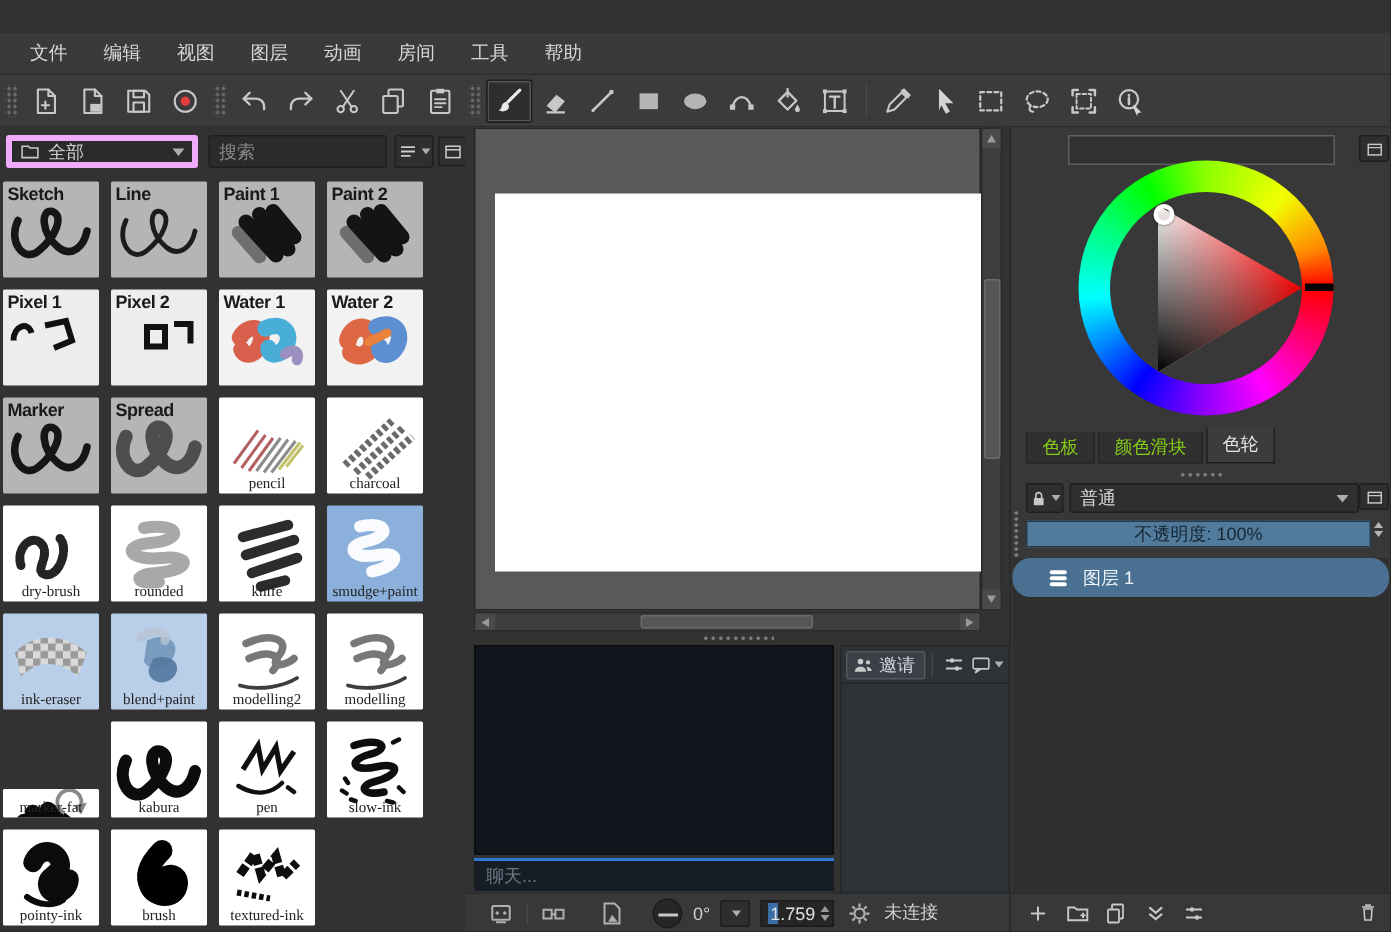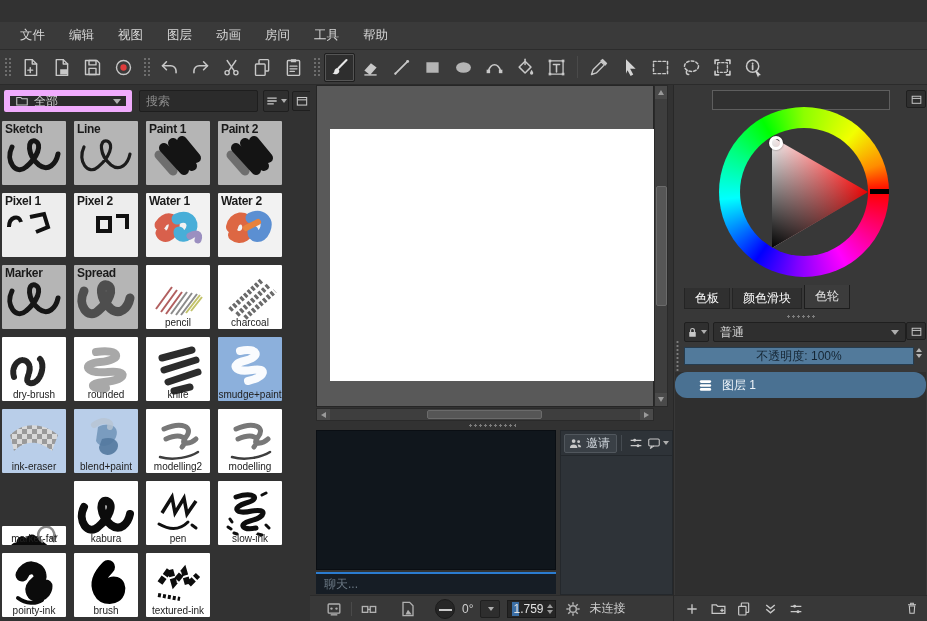--- a/index.html
+++ b/index.html
@@ -24,33 +24,33 @@
   .toolbar{position:absolute;left:0;top:50px;width:927px;height:35px;background:#3b3b3b;border-bottom:1px solid #2b2b2b;display:flex;align-items:center;}
   .tb-handle{width:9px;height:22px;margin:0 3px;background-image:radial-gradient(circle,#6d6d6d 1px,transparent 1.2px);background-size:4px 4px;background-position:1px 1px;}
   .tb-sep{width:1px;height:22px;background:#2a2a2a;border-right:1px solid #4a4a4a;margin:0 5px;}
   .tb-btn{width:31px;height:29px;display:flex;align-items:center;justify-content:center;border-radius:2px;border:1px solid transparent;}
   .tb-btn.active{background:#2e2e2e;border:1px solid #1f1f1f;box-shadow:inset 0 0 0 1px #555;}
   .tbi{width:21px;height:21px;}
 
   
   .left-panel{position:absolute;left:0;top:85px;width:310px;bottom:0;background:#323232;}
   .bp-head{position:absolute;left:0;top:5px;width:100%;height:22px;}
-  .bp-filter{position:absolute;left:4px;top:0;width:128px;height:22px;background:#2b2b2b;border:6px solid #f0abfc;border-radius:2px;display:flex;align-items:center;padding:0 5px;color:#d0d0d0;}
+  .bp-filter{position:absolute;left:4px;top:0;width:128px;height:22px;background:#2b2b2b;border:4px solid #f0abfc;border-radius:2px;display:flex;align-items:center;padding:0 5px;color:#d0d0d0;}
   .bp-filter .lbl{margin-left:5px;}
   .caret{width:0;height:0;border-left:4px solid transparent;border-right:4px solid transparent;border-top:5px solid #aeaeae;margin-left:auto;}
   .caret.sm{border-left-width:3px;border-right-width:3px;border-top-width:4px;margin-left:2px;}
   .bp-search{position:absolute;left:139px;top:0;width:119px;height:22px;background:#2b2b2b;border:1px solid #1e1e1e;border-radius:2px;color:#cfcfcf;padding:0 6px;font-size:12px;}
   .bp-search::placeholder{color:#8a8a8a;}
   .bp-menu{position:absolute;left:263px;top:0;width:26px;height:22px;background:#2f2f2f;border:1px solid #1f1f1f;border-radius:2px;display:flex;align-items:center;justify-content:center;}
   .bp-detach{position:absolute;left:292px;top:1px;width:20px;height:20px;background:#2f2f2f;border:1px solid #1f1f1f;border-radius:2px;display:flex;align-items:center;justify-content:center;}
   .brush-grid{position:absolute;left:2px;top:36px;display:grid;grid-template-columns:repeat(4,64px);grid-auto-rows:64px;gap:8px;}
   .tile{position:relative;border-radius:1px;overflow:hidden;}
   .tile svg{position:absolute;left:0;top:0;width:64px;height:64px;}
   .tile .lab-top{position:absolute;left:3px;top:1px;font-weight:bold;font-size:12px;color:#1a1a1a;letter-spacing:-0.3px;}
-  .tile .lab-bot{position:absolute;left:0;bottom:1px;width:100%;text-align:center;font-size:10px;color:#222;}
+  .tile .lab-bot{position:absolute;left:0;bottom:1px;width:100%;text-align:center;font-size:10px;color:#222;font-family:Liberation Serif, serif;}
 
   
   .center{position:absolute;left:310px;top:85px;width:363px;bottom:0;background:#323232;}
   .viewport{position:absolute;left:6px;top:0;width:338px;height:322px;background:#595959;border:1px solid #262626;}
   .canvas-doc{position:absolute;left:13px;top:43px;width:325px;height:252px;background:#ffffff;}
   .vscroll{position:absolute;left:344px;top:0;width:14px;height:322px;background:#3e3e3e;border:1px solid #2a2a2a;}
   .vscroll .arr{position:absolute;left:0;width:12px;height:13px;background:#4a4a4a;display:flex;align-items:center;justify-content:center;}
   .vscroll .thumb{position:absolute;left:1px;top:100px;width:11px;height:120px;background:#565656;border:1px solid #6b6b6b;border-radius:2px;}
   .hscroll{position:absolute;left:6px;top:323px;width:338px;height:13px;background:#3e3e3e;border:1px solid #2a2a2a;}
   .hscroll .arr{position:absolute;top:0;width:13px;height:11px;background:#4a4a4a;display:flex;align-items:center;justify-content:center;}
@@ -91,21 +91,21 @@
   .cp-name{position:absolute;left:38px;top:5px;width:178px;height:20px;background:#313131;border:1px solid #5e5e5e;}
   .rp-detach{position:absolute;width:20px;height:18px;display:flex;align-items:center;justify-content:center;background:#2f2f2f;border:1px solid #1f1f1f;border-radius:2px;}
   .wheel-wrap{position:absolute;left:45px;top:22px;width:170px;height:170px;}
   .hue-ring{position:absolute;left:0;top:0;width:170px;height:170px;border-radius:50%;
     background:conic-gradient(from 0deg,#8cff00,#f2ff00 40deg,#ff8c00 70deg,#ff0000 90deg,#ff0080 120deg,#ff00ff 150deg,#8000ff 185deg,#0000ff 215deg,#0080ff 240deg,#00ffff 265deg,#00ff80 300deg,#00ff00 330deg,#8cff00 360deg);}
   .hue-hole{position:absolute;left:21px;top:21px;width:128px;height:128px;border-radius:50%;background:#383838;}
   .sv-tri{position:absolute;left:0;top:0;}
   .hue-tick{position:absolute;left:151px;top:82px;width:19px;height:5px;background:#000;}
   .hue-cursor{position:absolute;left:50px;top:29px;width:14px;height:14px;border:3px solid #fff;border-radius:50%;box-shadow:0 0 2px rgba(0,0,0,.6);}
   .cp-tabs{position:absolute;left:10px;top:200px;display:flex;align-items:flex-end;}
-  .cp-tab{height:21px;line-height:20px;padding:0 10px;background:#303030;border:1px solid #242424;border-top:none;color:#ffffff;margin-right:2px;font-size:12px;}
+  .cp-tab{height:21px;line-height:20px;padding:0 10px;background:#303030;border:1px solid #242424;border-top:none;color:#84cc16;margin-right:2px;font-size:12px;}
   .cp-tab.active{height:24px;line-height:23px;background:#3c3c3c;border-color:#1d1d1d;color:#e4e4e4;}
   .rp-split{position:absolute;left:112px;top:229px;width:30px;}
   .lk-btn{position:absolute;left:10px;top:237px;width:25px;height:20px;background:#2f2f2f;border:1px solid #1f1f1f;border-radius:2px;display:flex;align-items:center;justify-content:center;}
   .blend-select{position:absolute;left:39px;top:237px;width:193px;height:20px;background:#2f2f2f;border:1px solid #1f1f1f;border-radius:2px;display:flex;align-items:center;padding:0 6px;color:#d4d4d4;}
   .rp-handle{position:absolute;left:1px;top:255px;height:42px;}
   .opacity-slider{position:absolute;left:10px;top:262px;width:230px;height:18px;background:#527a9b;border:1px solid #263c4e;display:flex;align-items:center;justify-content:center;color:#152634;font-size:12px;}
   .op-spin{position:absolute;left:242px;top:263px;display:flex;flex-direction:column;gap:2px;}
   .op-spin .tri.up{border-bottom-color:#b5b5b5;border-bottom-width:4px;border-left-width:3px;border-right-width:3px;}
   .op-spin .tri.down{border-top-color:#b5b5b5;border-top-width:4px;border-left-width:3px;border-right-width:3px;}
   .layer-list{position:absolute;left:1px;top:287px;right:1px;bottom:26px;background:#2f2f2f;}

